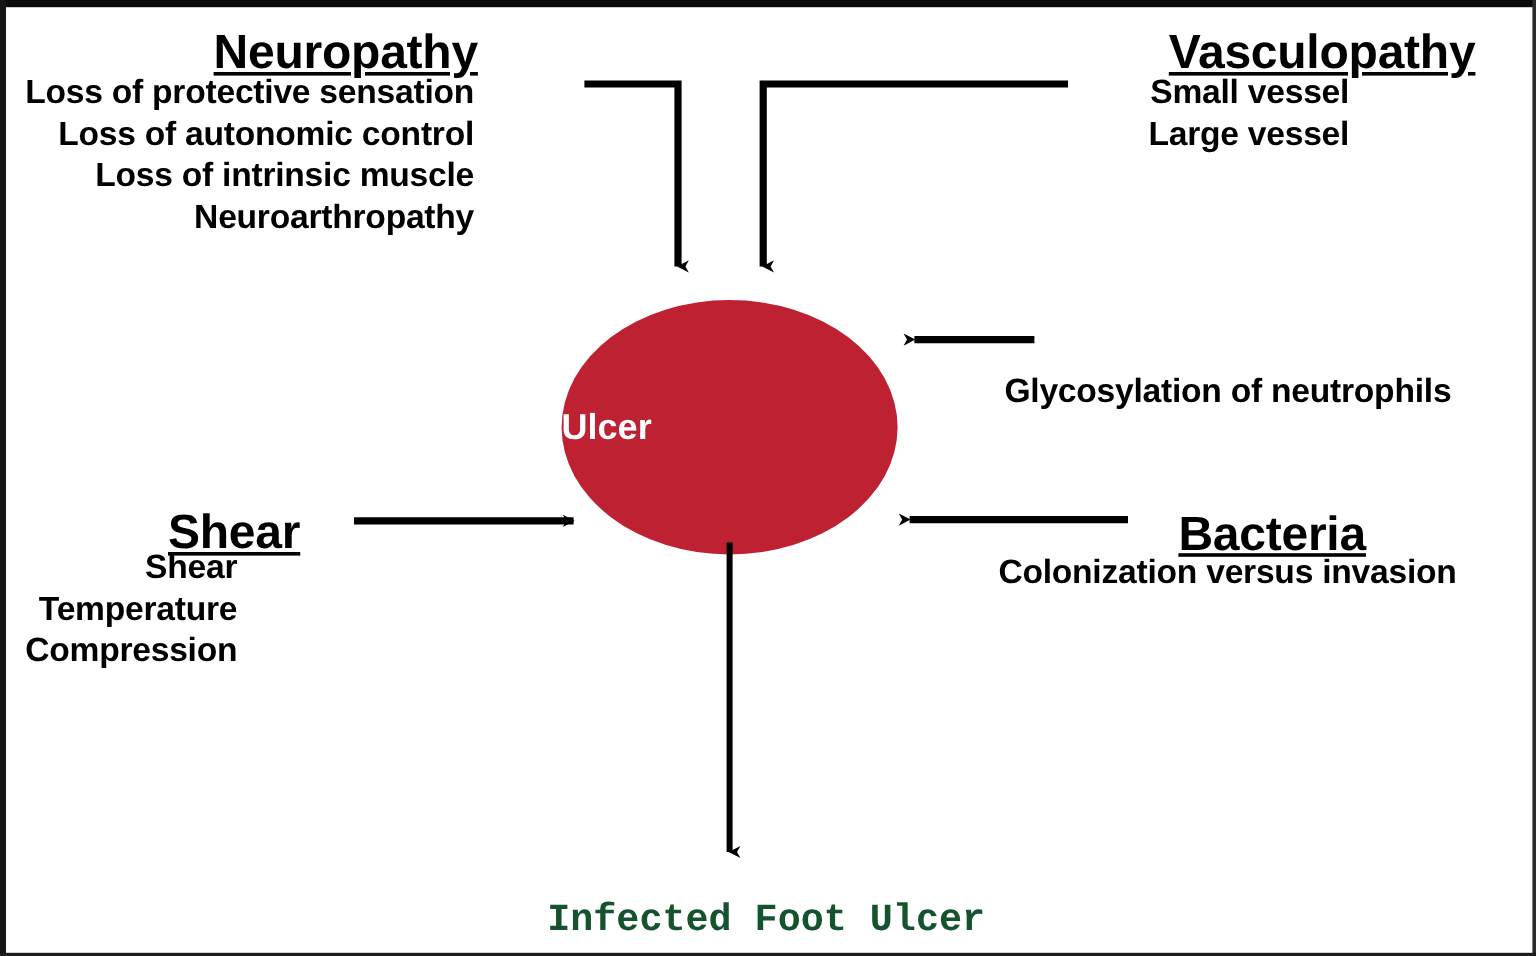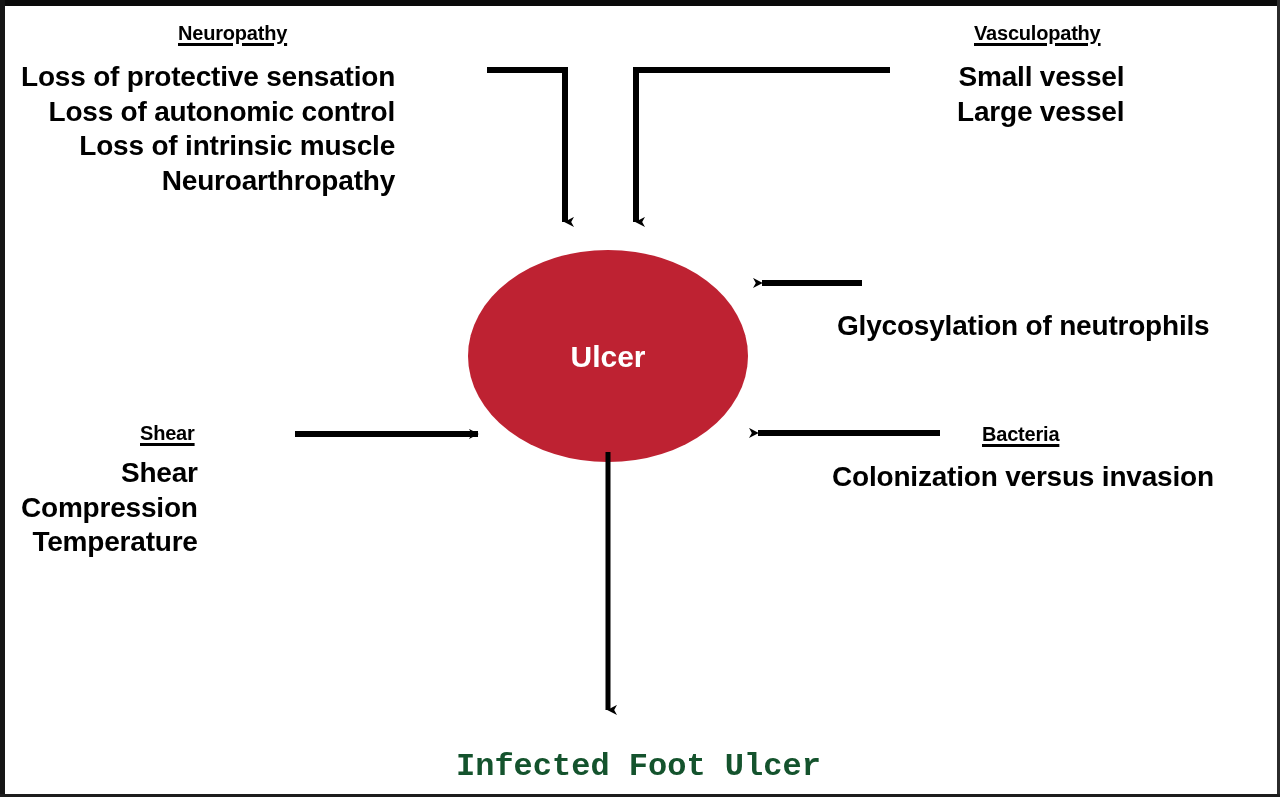--- a/index.html
+++ b/index.html
@@ -42,21 +42,21 @@
 
   
   .txt {
     position: absolute;
     color: #000000;
     font-weight: bold;
     white-space: nowrap;
     letter-spacing: -0.2px;
   }
   .heading {
-    font-size: 20px;
+    font-size: 40px;
     text-decoration: underline;
     text-decoration-thickness: 3px;
     text-underline-offset: 3px;
   }
   .list {
     position: absolute;
     color: #000000;
     font-weight: bold;
     font-size: 28px;
     line-height: 34.5px;
@@ -65,21 +65,20 @@
     text-align: right;
   }
   .list > div { white-space: nowrap; }
 
   .ellipse-label {
     position: absolute;
     color: #ffffff;
     font-weight: bold;
     font-size: 30px;
     white-space: nowrap;
-    text-align: center;
   }
   .bottom-label {
     position: absolute;
     color: #14532d;
     font-weight: bold;
     font-size: 32px;
     white-space: nowrap;
     font-family: Liberation Mono, monospace;
   }
 </style>
@@ -140,21 +139,21 @@
   </div>
 
   <div class="txt heading" style="left:982px; top:423px;">Bacteria</div>
   <div class="list" style="left:832px; top:460px;">
     <div>Colonization versus invasion</div>
   </div>
 
   <div class="txt heading" style="left:140px; top:422px;">Shear</div>
   <div class="list" style="left:21px; top:456px;">
     <div>Shear</div>
+    <div>Temperature</div>
     <div>Compression</div>
-    <div>Temperature</div>
   </div>
 
   <div class="ellipse-label" style="left:468px; top:340px; width:280px;">Ulcer</div>
 
   <div class="bottom-label" style="left:456px; top:748px;">Infected Foot Ulcer</div>
 
 </div>
 
 </body></html>

